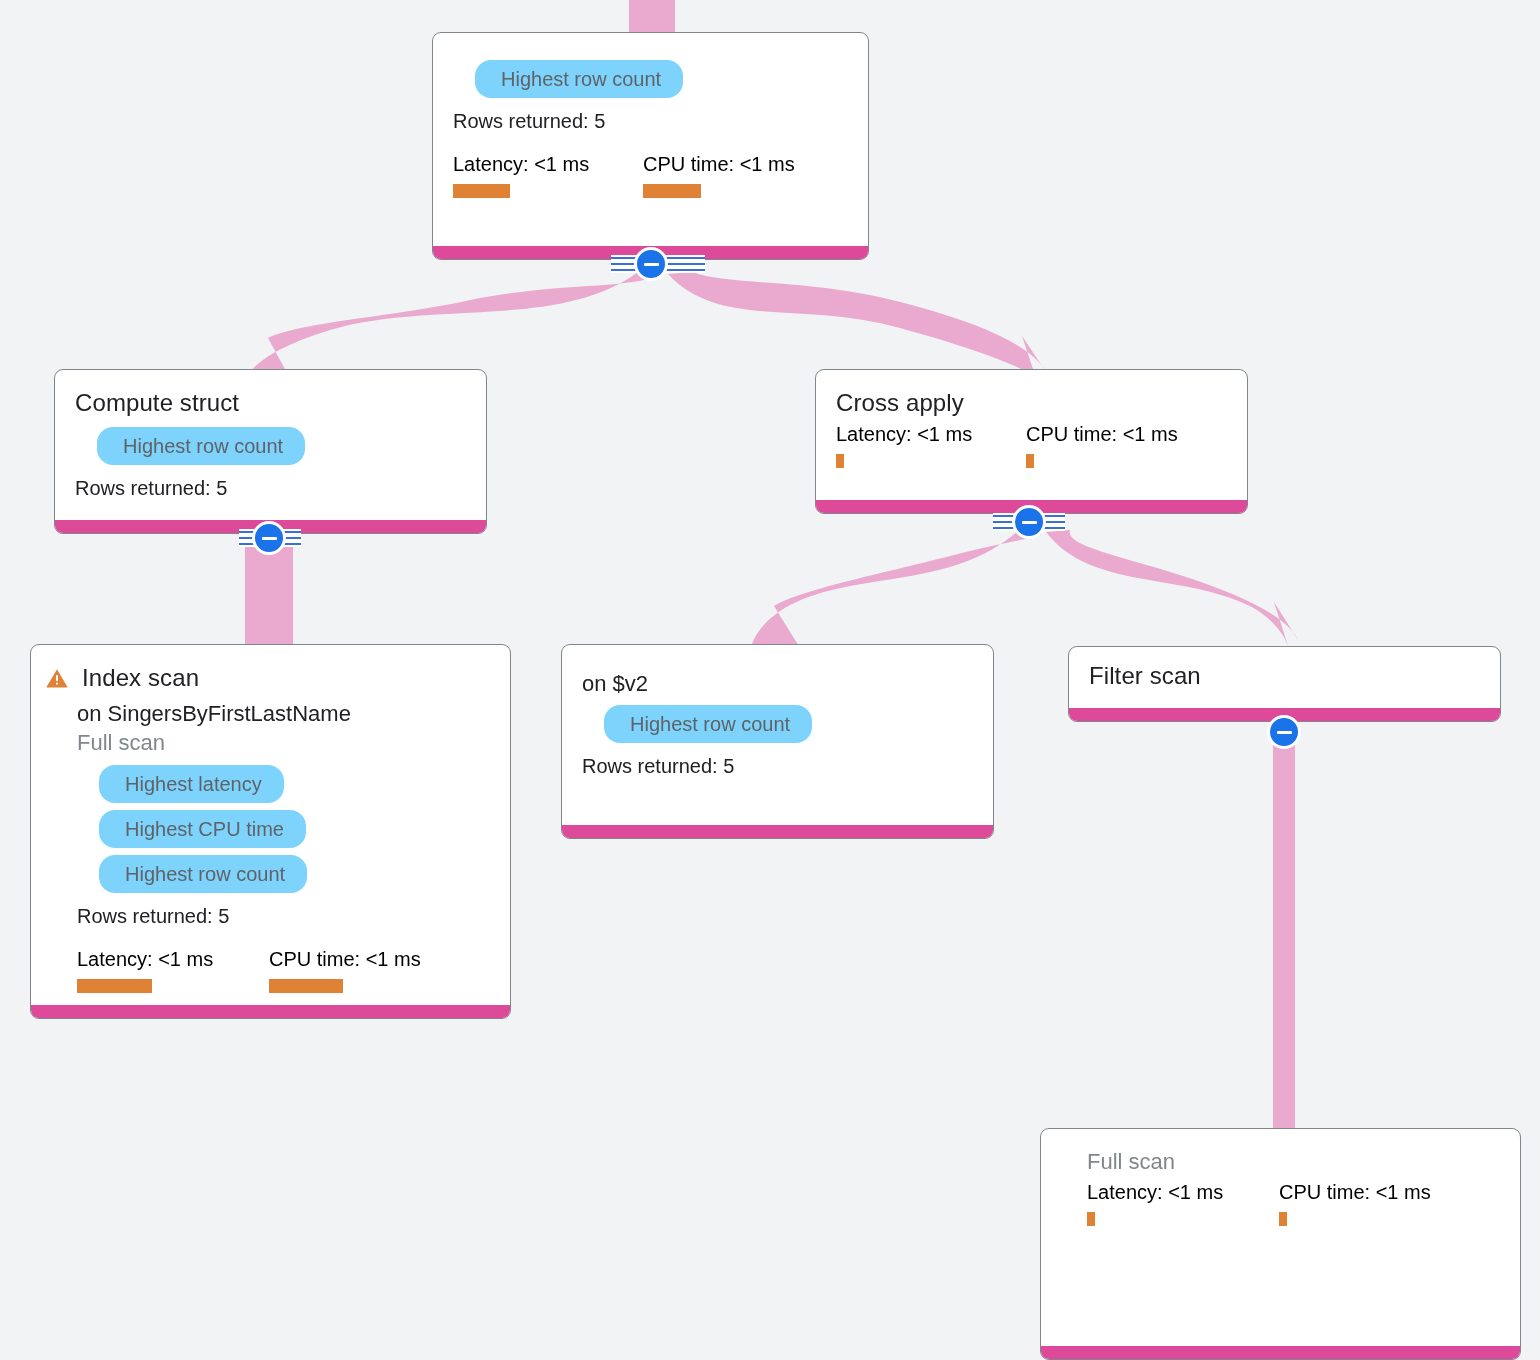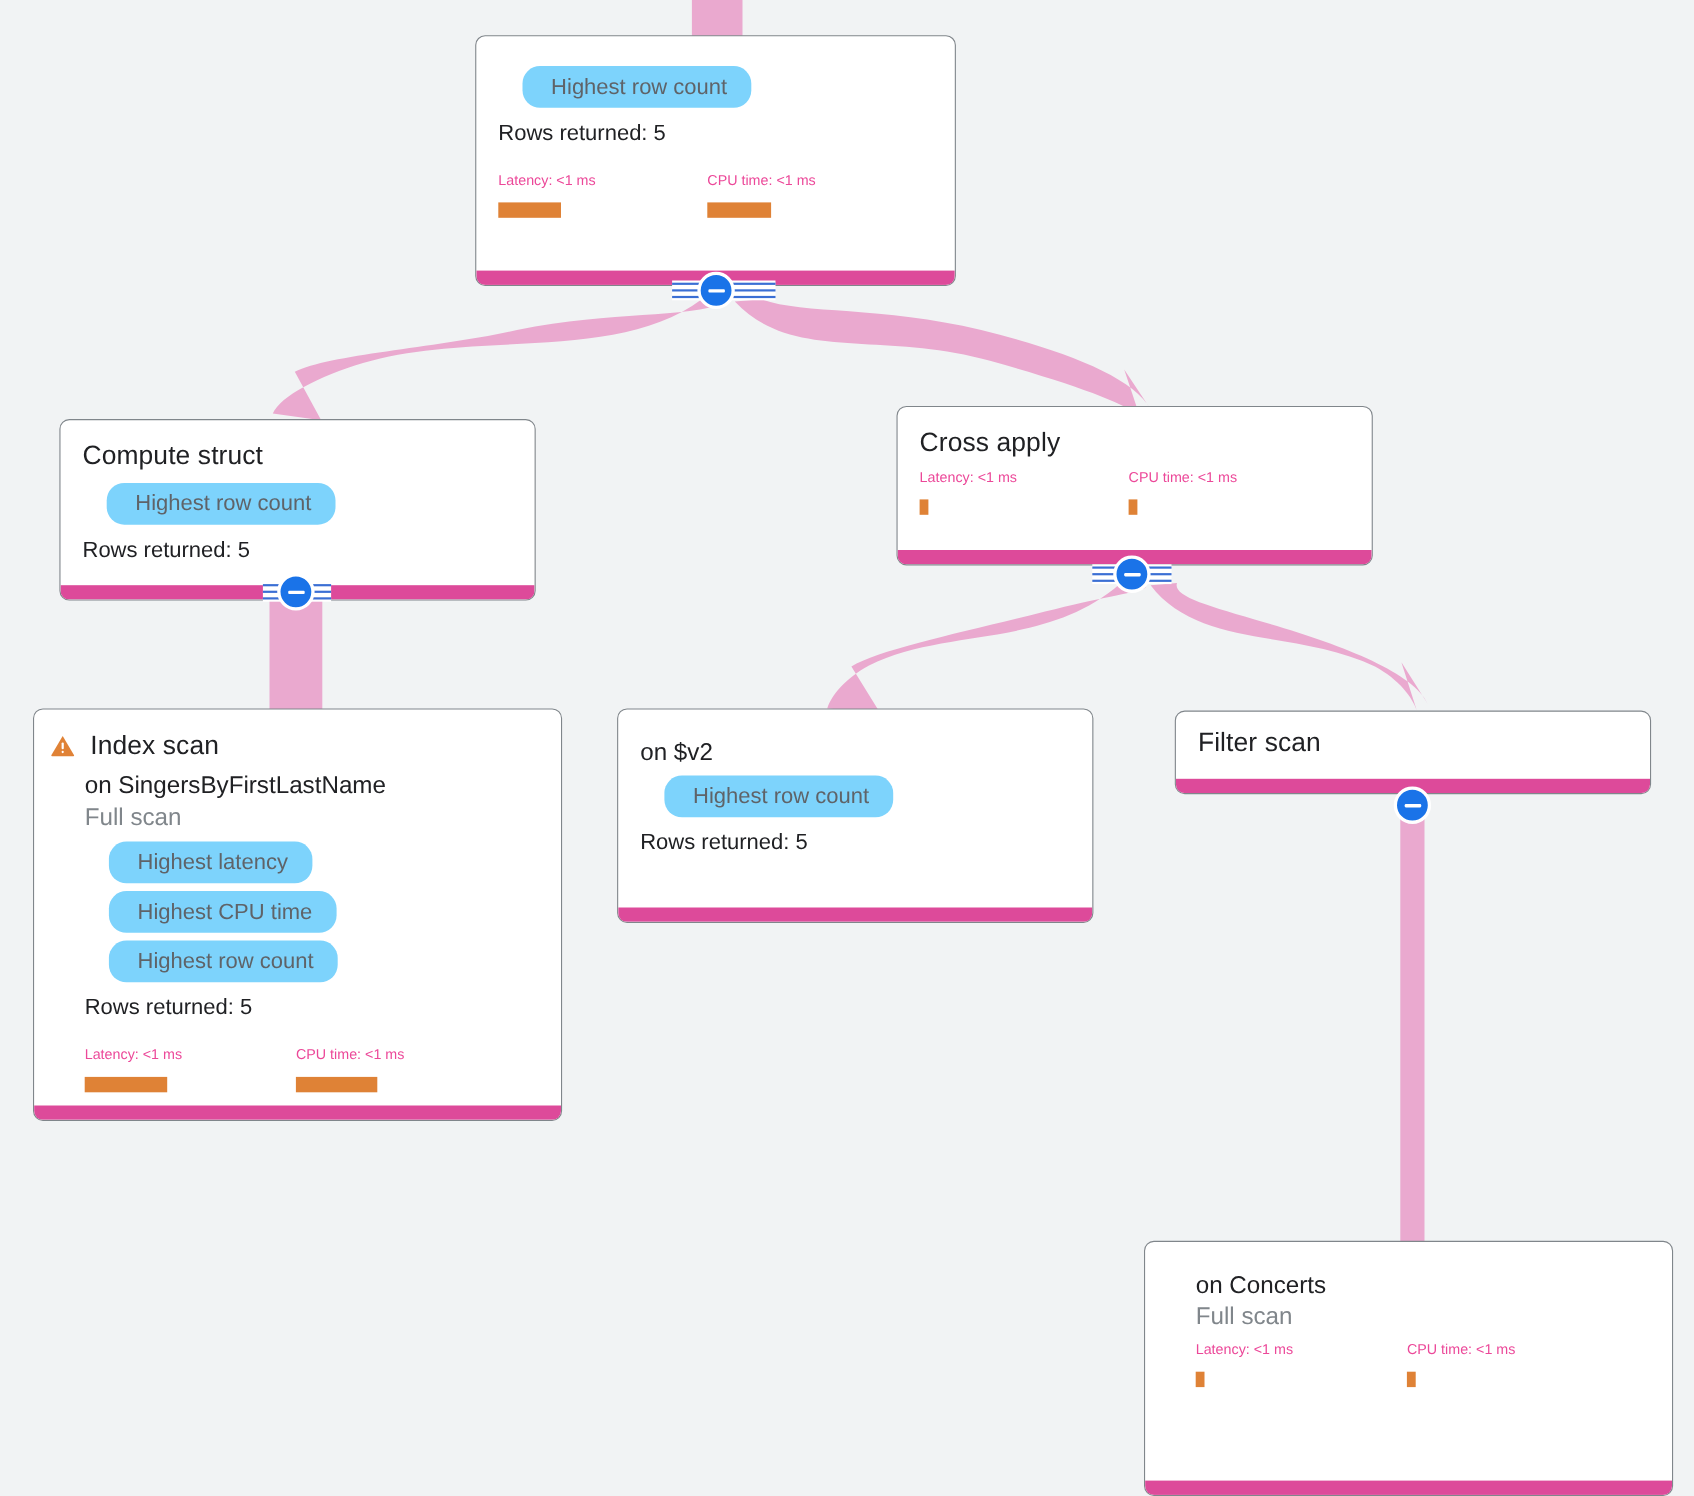--- a/index.html
+++ b/index.html
@@ -102,23 +102,23 @@
   .metrics {
     display: flex;
     margin-top: 18px;
   }
   .metrics.tight { margin-top: 4px; }
   .metric {
     display: flex;
     flex-direction: column;
   }
   .metric-label {
-    font-size: 13px;
+    font-size: 20px;
     line-height: 24px;
-    color: #ec4899;
+    color: #000000;
     white-space: nowrap;
   }
   .metric-bar {
     height: 14px;
     background: #df8236;
     margin-top: 8px;
   }
 
   
   .toggle {
@@ -235,21 +235,21 @@
       <span class="b"></span>
       <span class="c"></span>
     </div>
   <div class="toggle-rails right" style="left:663px; top:255px; width:42px;">
       <span class="a"></span>
       <span class="b"></span>
       <span class="c"></span>
     </div>
   <div class="toggle" style="left:634px; top:247px;"></div>
 
-  <div class="node" style="left:54px; top:381px; width:433px; height:165px;">
+  <div class="node" style="left:54px; top:369px; width:433px; height:165px;">
     <div class="node-body">
       <div class="title-row">
         <span class="node-title">Compute struct</span>
       </div>
       <div class="chip-col">
         <span class="chip">Highest row count</span>
       </div>
       <div class="rows-line">Rows returned: 5</div>
     </div>
     <div class="node-footer"></div>
@@ -344,21 +344,20 @@
       <div class="title-row">
         <span class="node-title">Filter scan</span>
       </div>
     </div>
     <div class="node-footer"></div>
   </div>
   <div class="toggle" style="left:1267px; top:715px;"></div>
 
   <div class="node" style="left:1040px; top:1128px; width:481px; height:232px;">
     <div class="node-body" style="padding-left:46px;">
-      <div class="node-sub">on Concerts</div>
       <div class="node-sub muted">Full scan</div>
       <div class="metrics tight">
         <div class="metric" style="width:192px;">
           <span class="metric-label">Latency: &lt;1 ms</span>
           <span class="metric-bar" style="width:8px;"></span>
         </div>
         <div class="metric">
           <span class="metric-label">CPU time: &lt;1 ms</span>
           <span class="metric-bar" style="width:8px;"></span>
         </div>

